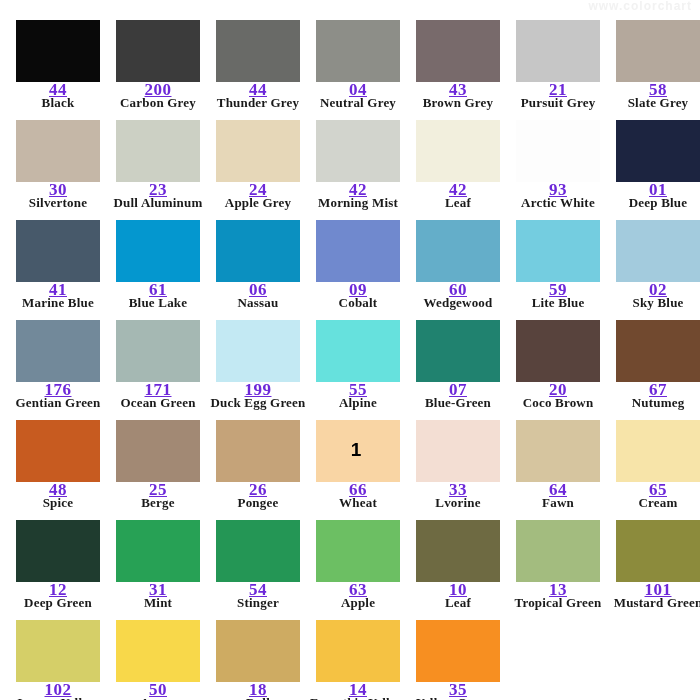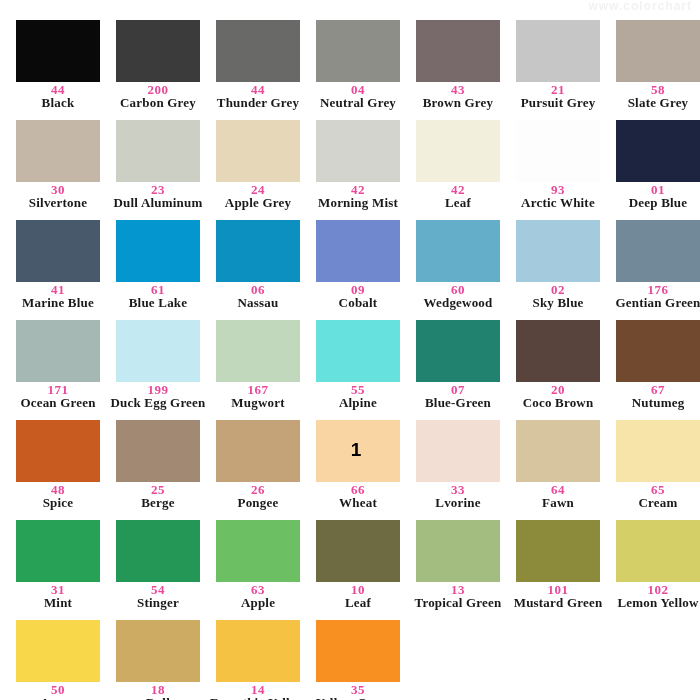--- a/index.html
+++ b/index.html
@@ -71,25 +71,26 @@
   }
   .caption {
     position: absolute;
     left: 8px;
     top: 83px;
     width: 100px;
     text-align: center;
   }
   .code {
     display: block;
-    font-size: 13px;
+    font-size: 17px;
     font-weight: bold;
-    color: #ec4899;
+    color: #6d28d9;
     line-height: 13px;
     letter-spacing: 0.5px;
+    text-decoration: underline;
   }
   .name {
     display: block;
     font-size: 13px;
     font-weight: bold;
     color: #1a1a1a;
     line-height: 13px;
     white-space: nowrap;
     letter-spacing: 0.2px;
   }
@@ -227,20 +228,27 @@
         </div>
       </div>
       <div class="cell">
         <div class="swatch" style="background: rgb(100, 174, 201);"></div>
         <div class="caption">
           <span class="code">60</span>
           <span class="name">Wedgewood</span>
         </div>
       </div>
       <div class="cell">
+        <div class="swatch" style="background: rgb(116, 205, 224);"></div>
+        <div class="caption">
+          <span class="code">59</span>
+          <span class="name">Lite Blue</span>
+        </div>
+      </div>
+      <div class="cell">
         <div class="swatch" style="background: rgb(163, 203, 221);"></div>
         <div class="caption">
           <span class="code">02</span>
           <span class="name">Sky Blue</span>
         </div>
       </div>
       <div class="cell">
         <div class="swatch" style="background: rgb(114, 137, 154);"></div>
         <div class="caption">
           <span class="code">176</span>
@@ -255,27 +263,20 @@
         </div>
       </div>
       <div class="cell">
         <div class="swatch" style="background: rgb(195, 233, 243);"></div>
         <div class="caption">
           <span class="code">199</span>
           <span class="name">Duck Egg Green</span>
         </div>
       </div>
       <div class="cell">
-        <div class="swatch" style="background: rgb(194, 216, 189);"></div>
-        <div class="caption">
-          <span class="code">167</span>
-          <span class="name">Mugwort</span>
-        </div>
-      </div>
-      <div class="cell">
         <div class="swatch" style="background: rgb(102, 225, 221);"></div>
         <div class="caption">
           <span class="code">55</span>
           <span class="name">Alpine</span>
         </div>
       </div>
       <div class="cell">
         <div class="swatch" style="background: rgb(32, 130, 111);"></div>
         <div class="caption">
           <span class="code">07</span>
@@ -338,20 +339,27 @@
         <div class="caption">
           <span class="code">64</span>
           <span class="name">Fawn</span>
         </div>
       </div>
       <div class="cell">
         <div class="swatch" style="background: rgb(247, 228, 169);"></div>
         <div class="caption">
           <span class="code">65</span>
           <span class="name">Cream</span>
+        </div>
+      </div>
+      <div class="cell">
+        <div class="swatch" style="background: rgb(31, 60, 47);"></div>
+        <div class="caption">
+          <span class="code">12</span>
+          <span class="name">Deep Green</span>
         </div>
       </div>
       <div class="cell">
         <div class="swatch" style="background: rgb(39, 161, 85);"></div>
         <div class="caption">
           <span class="code">31</span>
           <span class="name">Mint</span>
         </div>
       </div>
       <div class="cell">

